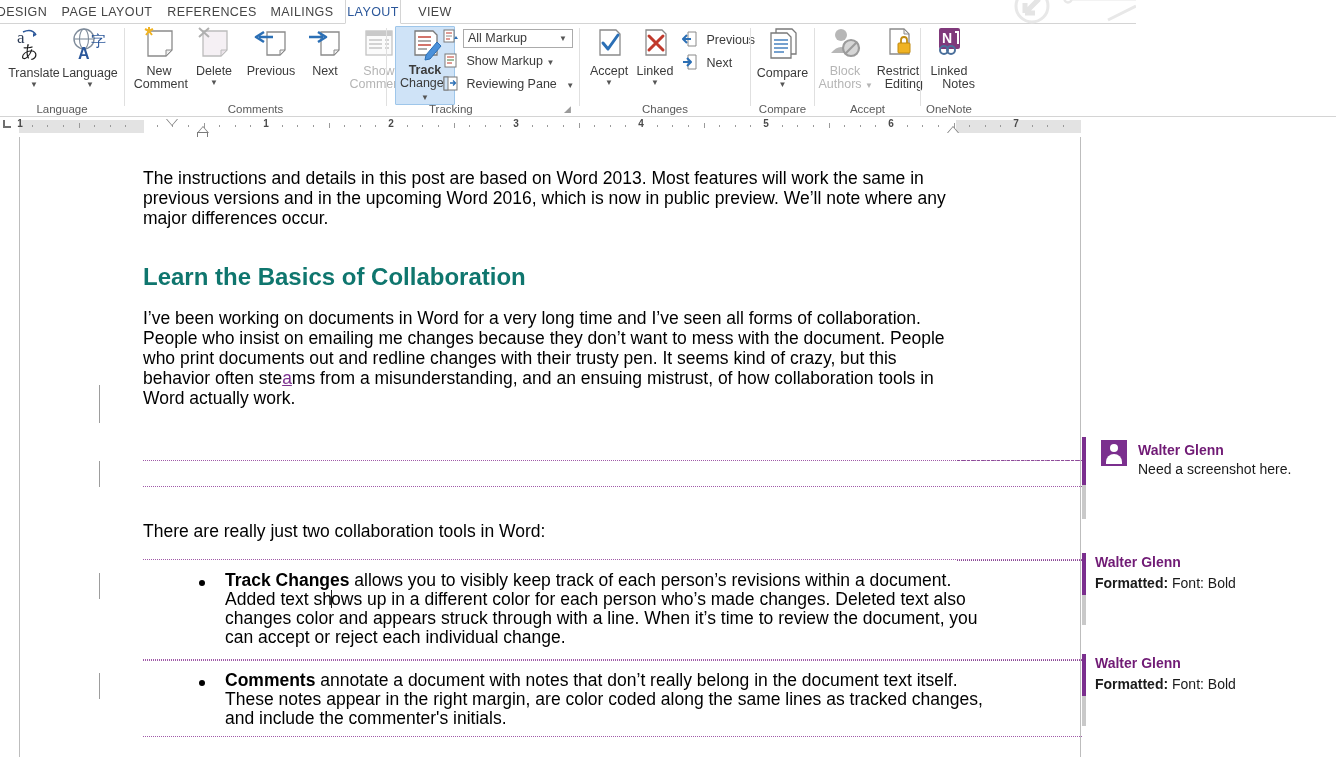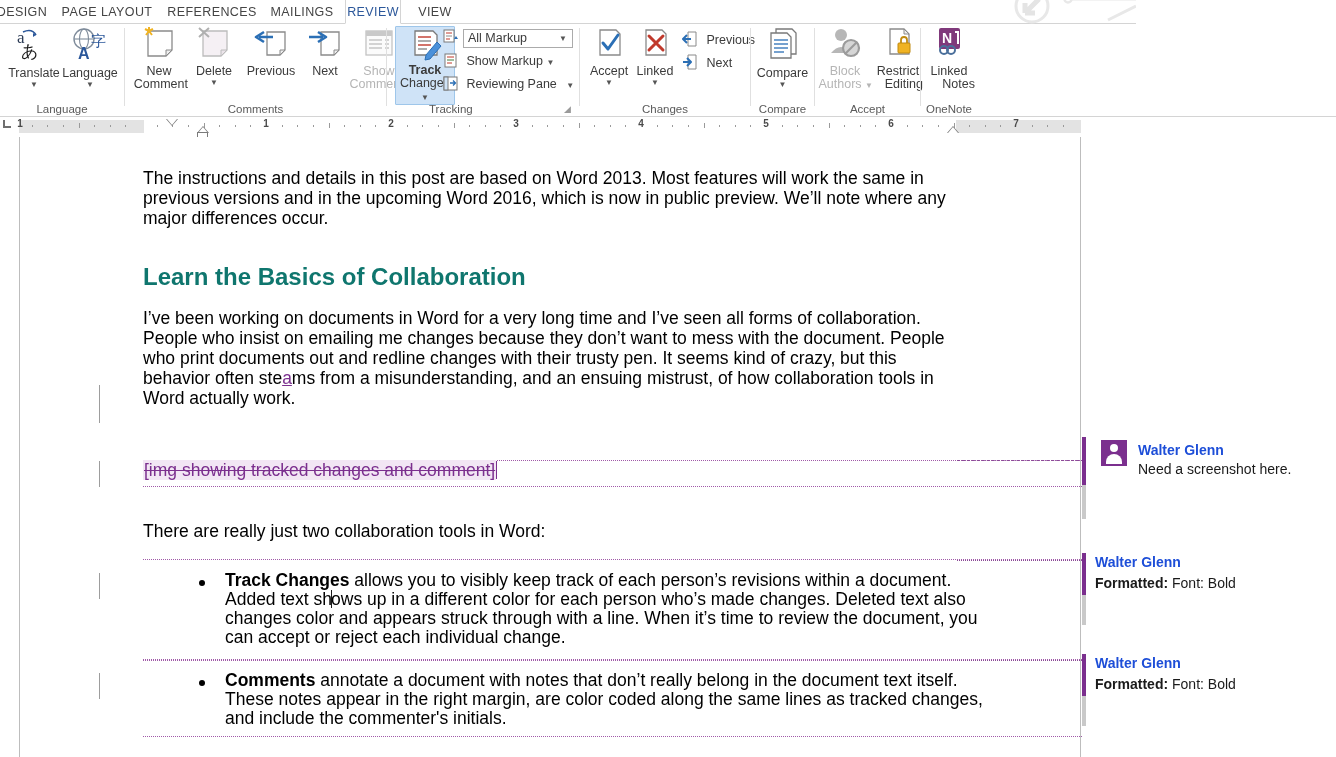--- a/index.html
+++ b/index.html
@@ -354,21 +354,21 @@
     width: 4px;
     background: #7b2f8e;
   }
   .mk-bar.light {
     background: #c9c9c9;
   }
   .mk-author {
     position: absolute;
     font-size: 14px;
     font-weight: bold;
-    color: #1d4ed8;
+    color: #701a75;
     white-space: nowrap;
   }
   .mk-body {
     position: absolute;
     font-size: 14px;
     color: #1a1a1a;
   }
   .mk-body .mk-strong { font-weight: bold; }
   .avatar {
     position: absolute;
@@ -391,21 +391,21 @@
   }
 </style>
 </head>
 <body>
 
 <div class="tabbar">
   <div class="tab tab-design">DESIGN</div>
   <div class="tab tab-pagelayout">PAGE LAYOUT</div>
   <div class="tab tab-references">REFERENCES</div>
   <div class="tab tab-mailings">MAILINGS</div>
-  <div class="tab tab-review active">REVIEW</div>
+  <div class="tab tab-review active">LAYOUT</div>
   <div class="tab tab-view">VIEW</div>
 
   <svg class="corner-art" viewBox="0 0 160 30">
     <circle cx="56" cy="12" r="16" fill="none" stroke="#e8e8e8" stroke-width="3"></circle>
     <path d="M49 19 L63 5 M49 19 L49 9 M49 19 L59 19" stroke="#e4e4e4" stroke-width="5" fill="none"></path>
     <circle cx="92" cy="5" r="3.5" fill="none" stroke="#e8e8e8" stroke-width="2.5"></circle>
     <line x1="95" y1="5" x2="160" y2="5" stroke="#e8e8e8" stroke-width="3"></line>
     <line x1="132" y1="26" x2="160" y2="12" stroke="#e8e8e8" stroke-width="3"></line>
   </svg>
 </div>
@@ -783,21 +783,20 @@
     <div class="doc-text heading" style="top:130px;">Learn the Basics of Collaboration</div>
 
     <div class="doc-text" style="top:171px;"><span>I’ve been working on documents in Word for a very long time and I’ve seen all forms of collaboration. People who insist on emailing me changes because they don’t want to mess with the document. People who print documents out and redline changes with their trusty pen. It seems kind of crazy, but this behavior often ste</span><span class="ins">a</span><span>ms from a misunderstanding, and an ensuing mistrust, of how collaboration tools in Word actually work.</span></div>
 
     <div class="changebar" style="top:248px; height:38px;"></div>
     <div class="changebar" style="top:324px; height:26px;"></div>
     <div class="changebar" style="top:436px; height:26px;"></div>
     <div class="changebar" style="top:536px; height:26px;"></div>
 
     <div class="fmt-frame" style="left:123px; top:323px; width:939px; height:25px;"></div>
-    <div class="doc-text" style="top:323px;"><span class="commented">[img showing tracked changes and comment]</span><span class="comment-caret"></span></div>
 
     <div class="doc-text" style="top:384px;">There are really just two collaboration tools in Word:</div>
 
     <div class="fmt-frame" style="left:123px; top:422px; width:939px; height:100px;"></div>
     <div class="bullet-row" style="left:123px; top:434px; width:860px;">
       <span class="bullet-dot" style="left:56px;"></span>
       <span class="bullet-text" style="left:82px;"><b>Track Changes</b><span> allows you to visibly keep track of each person’s revisions within a document. Added text sh</span><span class="text-caret"></span><span>ows up in a different color for each person who’s made changes. Deleted text also changes color and appears struck through with a line. When it’s time to review the document, you can accept or reject each individual change.</span></span>
     </div>
 
     <div class="fmt-frame" style="left:123px; top:522px; width:939px; height:76px;"></div>

